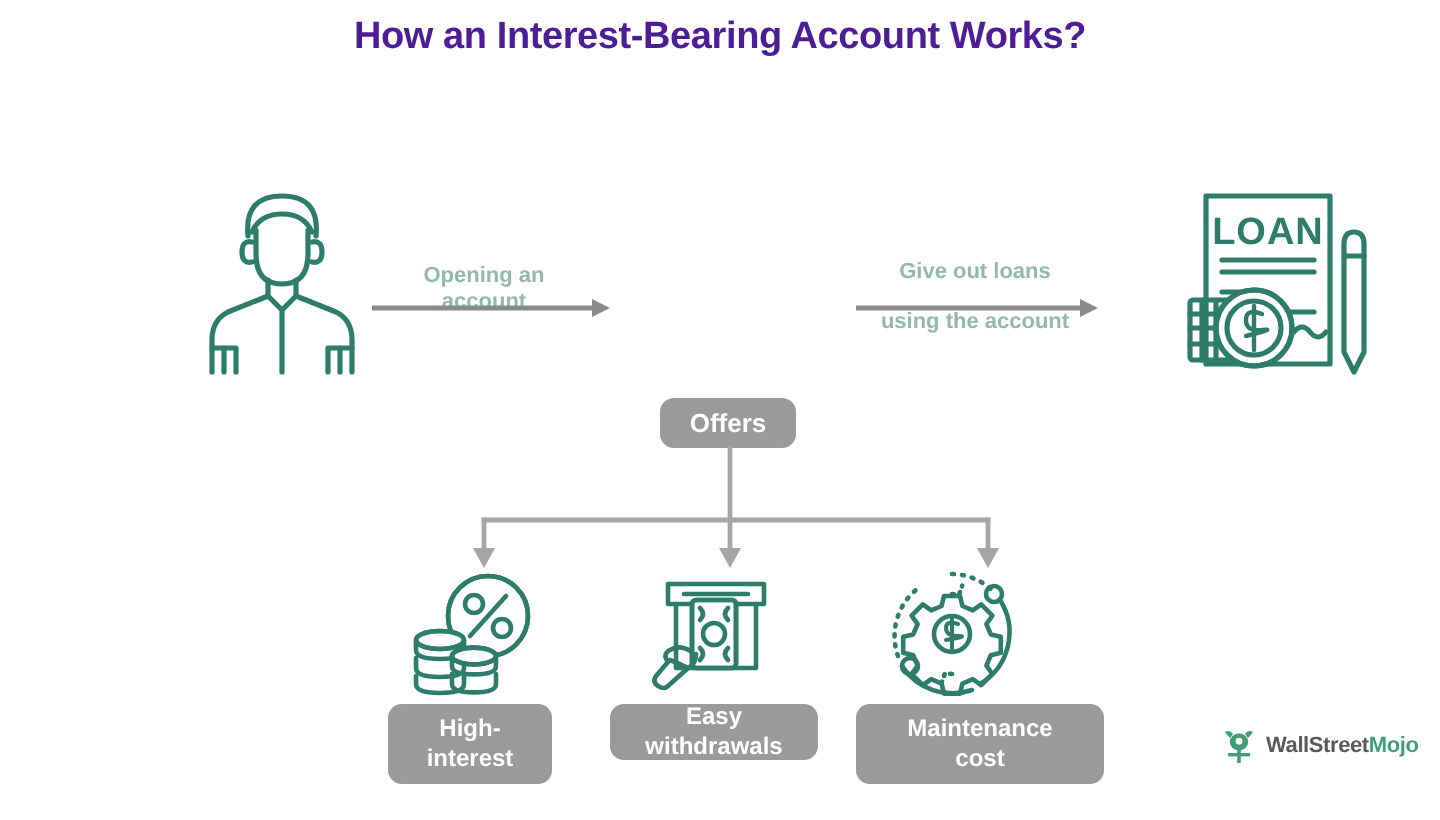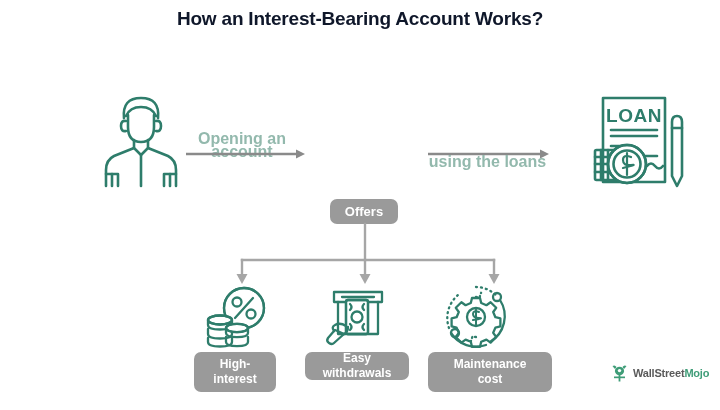--- a/index.html
+++ b/index.html
@@ -6,29 +6,29 @@
   body{
     width:720px;height:410px;background:#ffffff;overflow:hidden;
     font-family:"Liberation Sans","DejaVu Sans",sans-serif;
     position:relative;
   }
 
   .canvas{position:absolute;inset:0;}
 
   .title{
     position:absolute;top:8px;left:0;width:720px;text-align:center;
-    font-size:19px;font-weight:bold;color:#0f172a;letter-spacing:-0.2px;
+    font-size:19px;font-weight:bold;color:#4c1d95;letter-spacing:-0.2px;
   }
 
   .node{position:absolute;}
 
   
   .arrow-label{
     position:absolute;text-align:center;color:#93b9ad;
-    font-size:16px;line-height:13px;font-weight:600;
+    font-size:11px;line-height:13px;font-weight:600;
   }
   .arrow-label-1{left:182px;top:132px;width:120px;}
   .arrow-label-2a{left:425px;top:130px;width:125px;}
   .arrow-label-2b{left:425px;top:155px;width:125px;}
 
   
   .pill{
     position:absolute;background:#9a9a9a;border-radius:7px;
     color:#ffffff;font-size:12px;font-weight:bold;line-height:15px;
     display:flex;align-items:center;justify-content:center;text-align:center;
@@ -79,27 +79,28 @@
     <span>account</span>
   </div>
   <div class="node" style="left:186px;top:148px;">
     <svg width="122" height="12" viewBox="0 0 122 12">
       <line x1="0" y1="6" x2="110" y2="6" stroke="#8a8a8a" stroke-width="2.4"></line>
       <path d="M110 1.5 L119 6 L110 10.5 Z" fill="#8a8a8a"></path>
     </svg>
   </div>
 
 
+  <div class="arrow-label arrow-label-2a">Give out loans</div>
   <div class="node" style="left:428px;top:148px;">
     <svg width="122" height="12" viewBox="0 0 122 12">
       <line x1="0" y1="6" x2="112" y2="6" stroke="#8a8a8a" stroke-width="2.4"></line>
       <path d="M112 1.5 L121 6 L112 10.5 Z" fill="#8a8a8a"></path>
     </svg>
   </div>
-  <div class="arrow-label arrow-label-2b">using the loans</div>
+  <div class="arrow-label arrow-label-2b">using the account</div>
 
   <div class="node" style="left:591px;top:88px;">
     <svg width="104" height="102" viewBox="0 0 104 102">
       <g fill="none" stroke="#2e7d6b" stroke-width="2.6" stroke-linecap="round" stroke-linejoin="round">
         <path d="M12 10 h62 v84 h-62 z"></path>
         <path d="M20 42 h46"></path>
         <path d="M20 48 h46"></path>
         <path d="M20 58 h16"></path>
         <path d="M20 66 h16"></path>
         <path d="M46 68 h20"></path>

